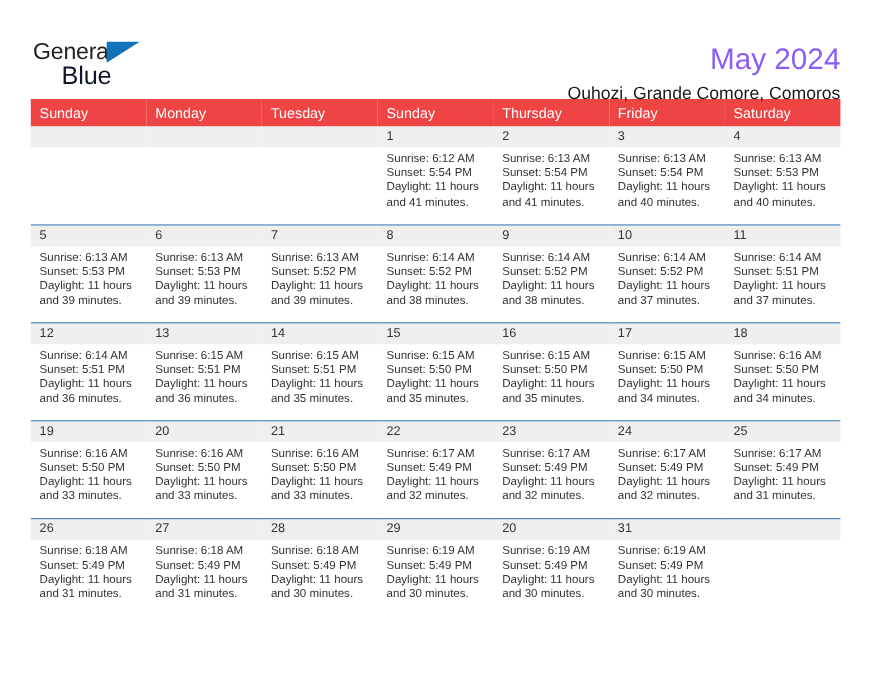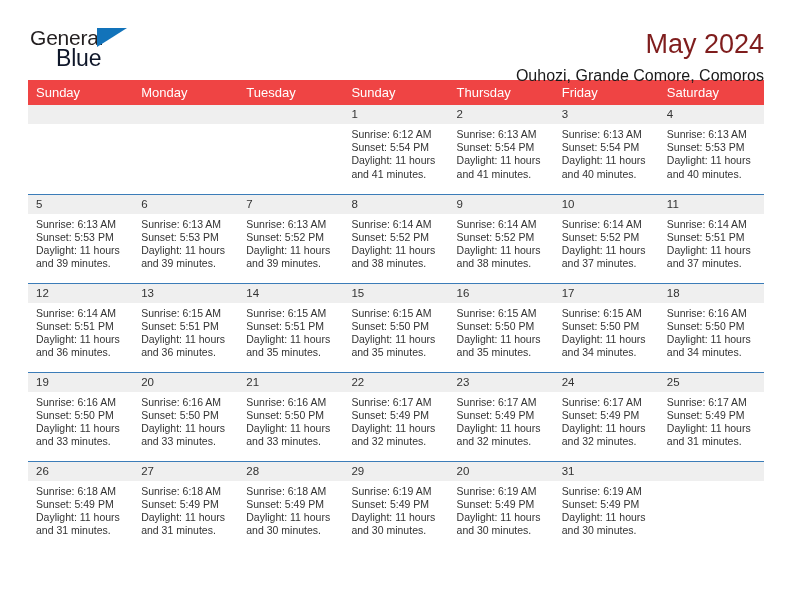--- a/index.html
+++ b/index.html
@@ -12,21 +12,21 @@
     height: 612px;
     font-family: "Liberation Sans", sans-serif;
     color: #222222;
     overflow: hidden;
   }
   .page {
     position: relative;
     width: 792px;
     height: 612px;
     box-sizing: border-box;
-    padding: 4px 28px;
+    padding: 14px 28px;
   }
 
   
   .masthead {
     display: flex;
     align-items: flex-start;
     justify-content: space-between;
     height: 76px;
     padding-top: 22px;
     box-sizing: border-box;
@@ -64,21 +64,21 @@
     line-height: 25px;
     letter-spacing: -0.2px;
   }
   .title-wrap {
     text-align: right;
     flex: 1 1 auto;
     padding-top: 2px;
   }
   .cal-title {
     font-size: 27px;
-    color: #7f1d1d;
+    color: #8b5cf6;
     line-height: 32px;
     font-weight: normal;
     margin: 0;
   }
   .cal-subtitle {
     font-size: 16px;
     color: #1a1a1a;
     line-height: 20px;
     margin-top: 6px;
   }

